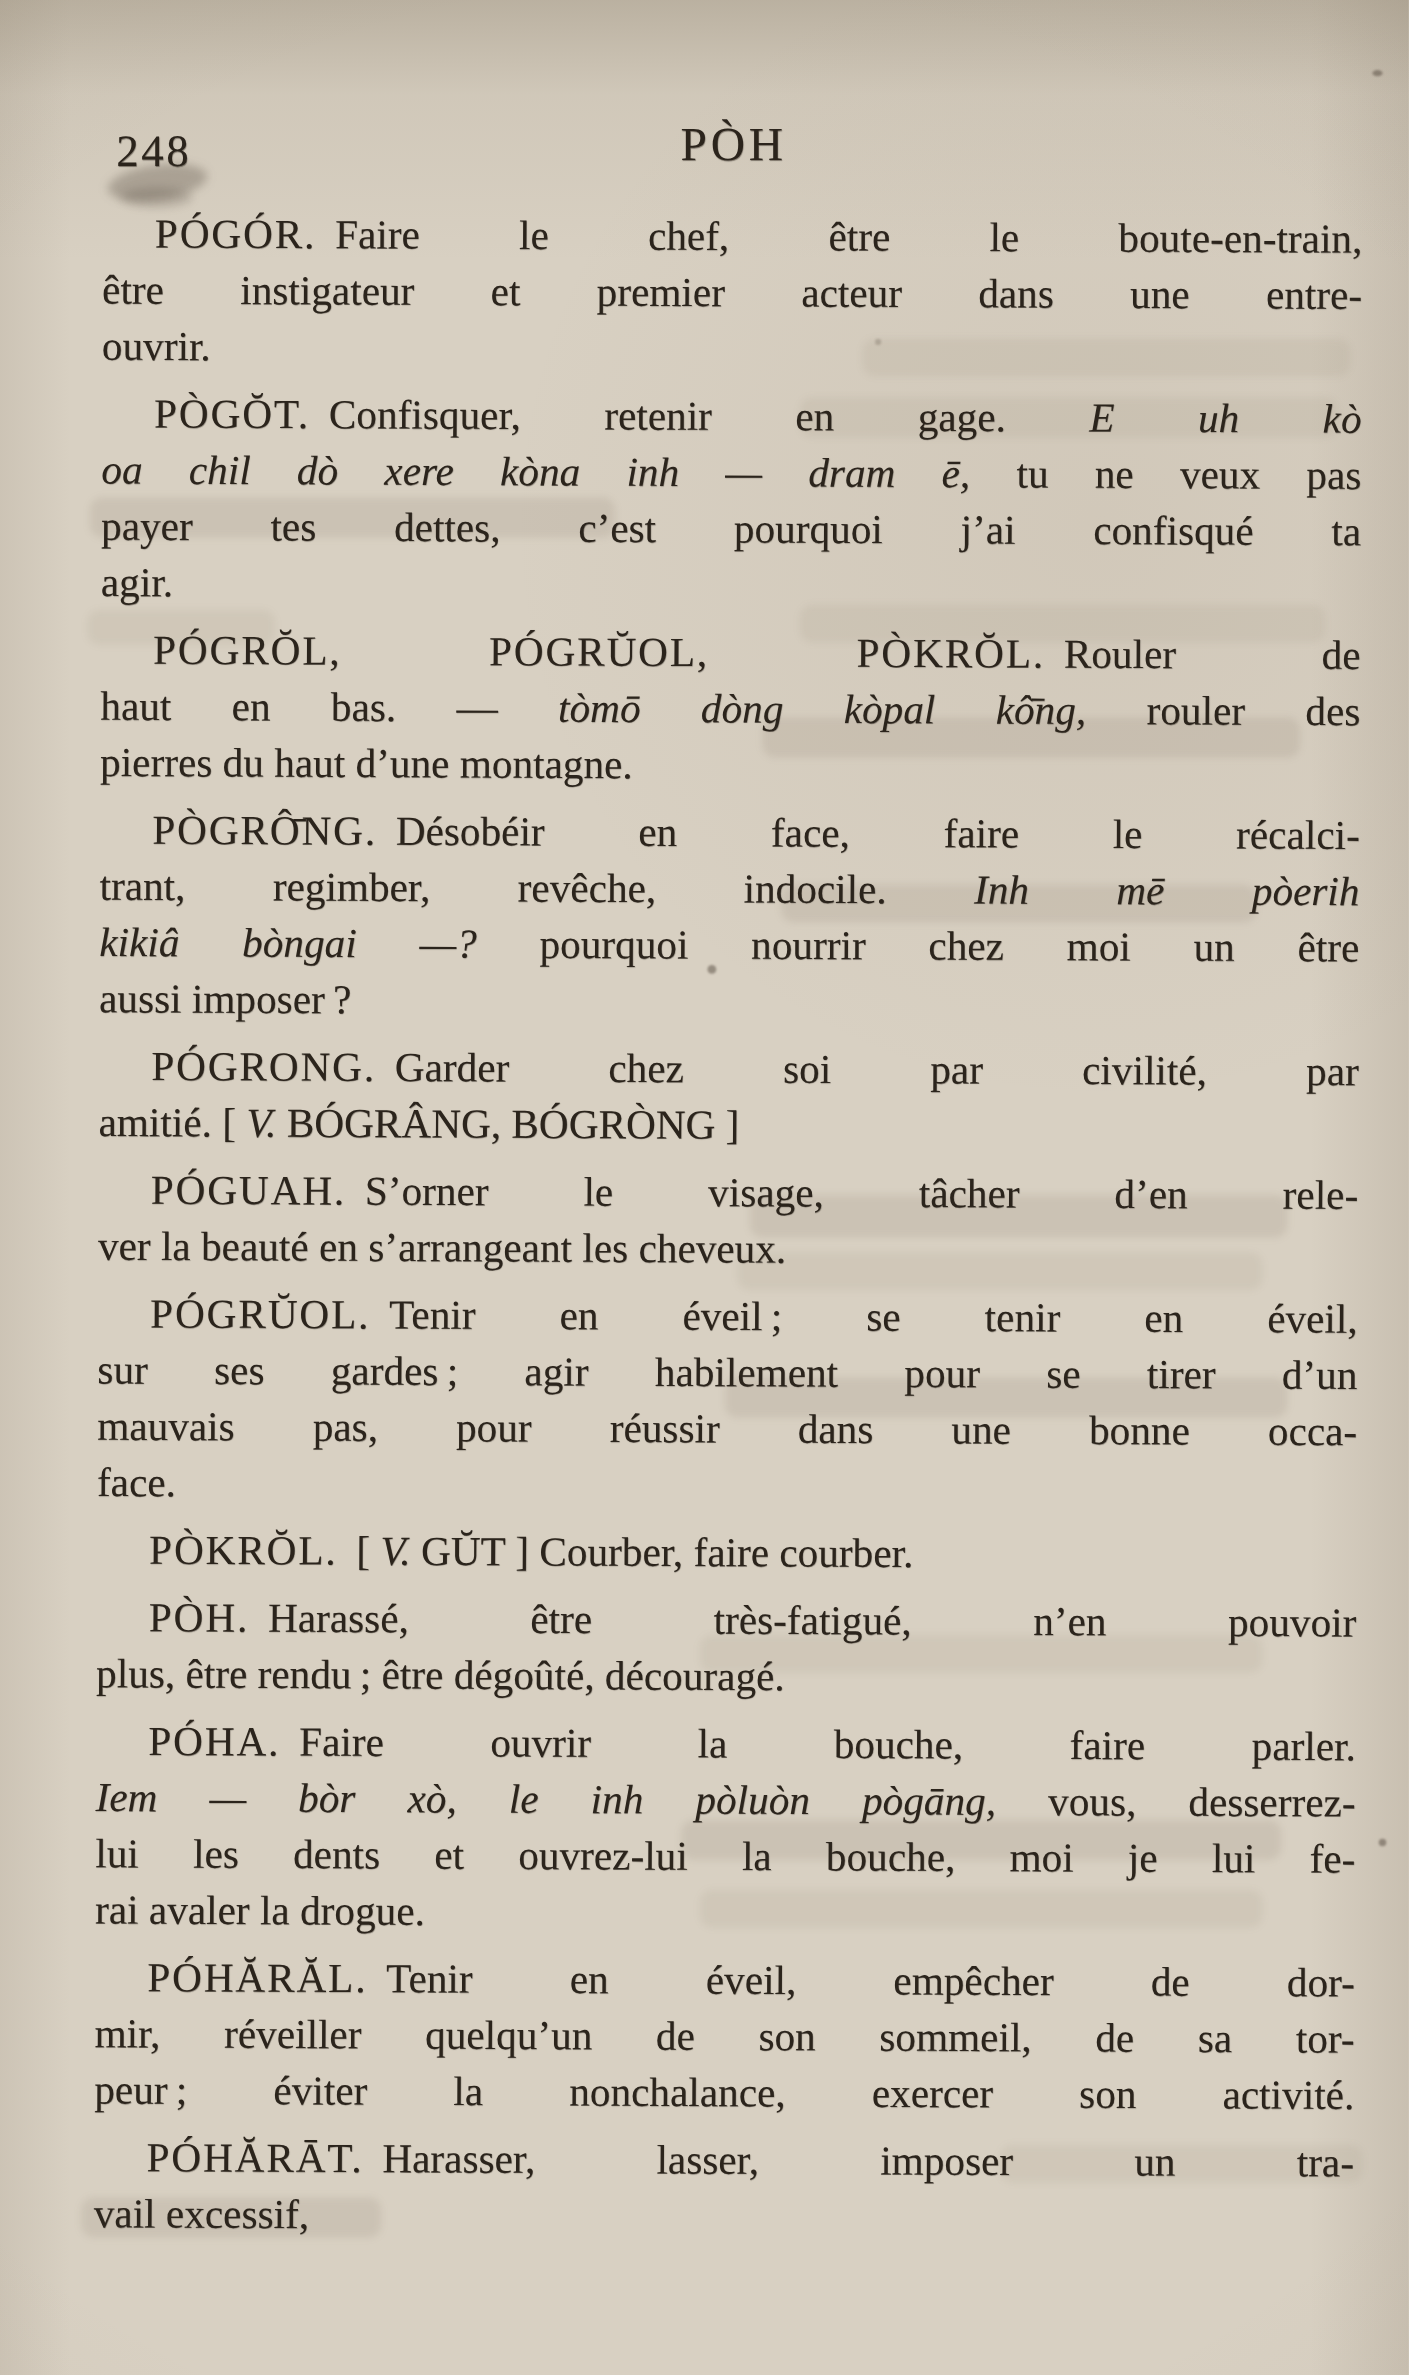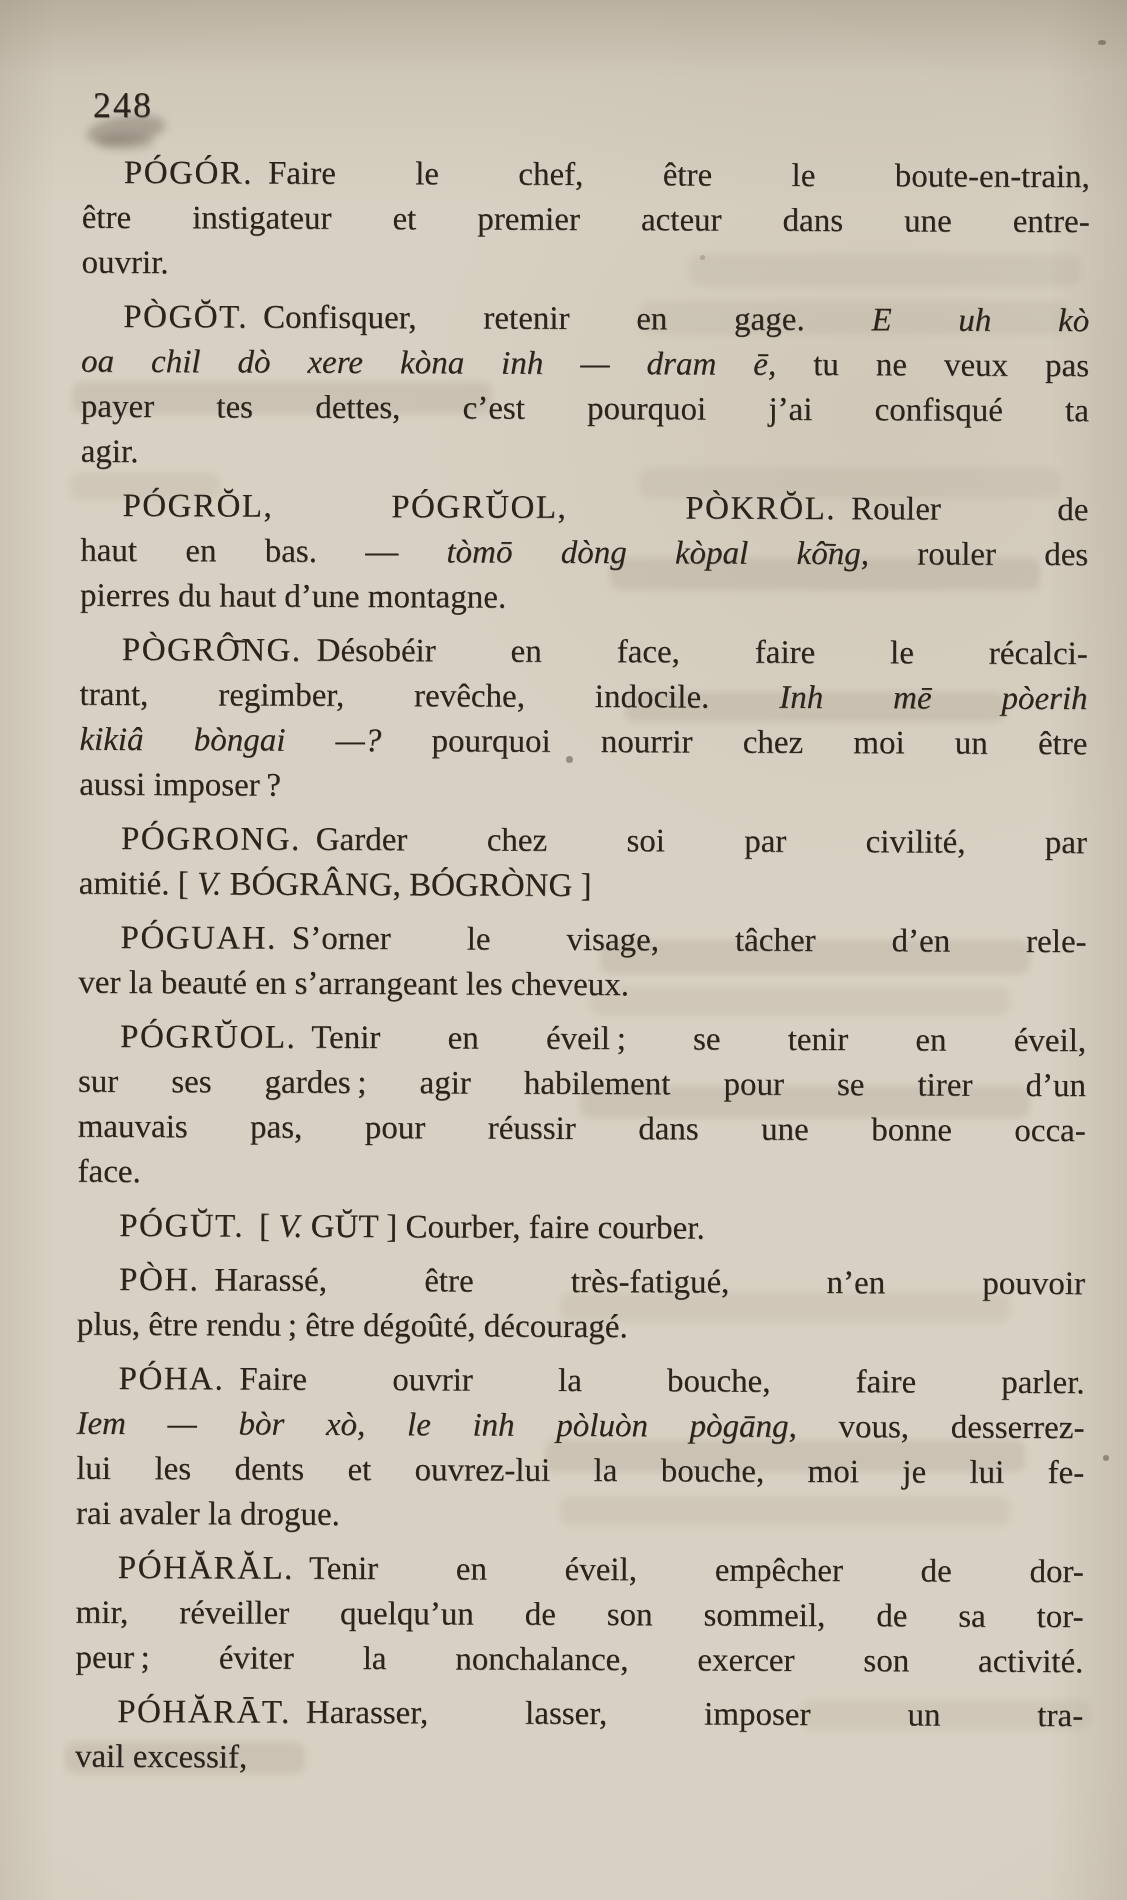--- a/index.html
+++ b/index.html
@@ -8,21 +8,21 @@
     position:relative; overflow:hidden;
     font-family:"Liberation Serif","DejaVu Serif",serif;
     color:#2b241c;
     background-color:#d8d0c2;
     background-image:
       linear-gradient(180deg, rgba(138,126,106,0.38) 0%, rgba(138,126,106,0.10) 4%, rgba(0,0,0,0) 11%),
       linear-gradient(90deg, rgba(120,106,88,0.12) 0%, rgba(0,0,0,0) 5%, rgba(0,0,0,0) 93%, rgba(120,106,88,0.16) 100%),
       radial-gradient(145% 95% at 48% 52%, rgba(0,0,0,0) 55%, rgba(110,96,78,0.17) 100%),
       radial-gradient(60% 35% at 78% 22%, rgba(146,128,108,0.10), rgba(0,0,0,0) 70%);
   }
-  #page { position:absolute; inset:0; }
+  #page { position:absolute; inset:0;margin-top:16px; }
   #folio {
     position:absolute; left:93px; top:84px;
     font-size:36px; letter-spacing:2px;
     text-shadow:0.4px 0.5px 0.7px rgba(43,36,28,0.5);
   }
   #running-head {
     position:absolute; left:84px; top:78px; width:1006px;
     text-align:center; font-size:38px; letter-spacing:3px;
     text-shadow:0.4px 0.5px 0.7px rgba(43,36,28,0.5);
   }
@@ -75,20 +75,21 @@
   <div class="ghost" style="left:65px; top:1742px; width:240px; height:32px;"></div>
 
   <div class="smudge" style="left:86px; top:116px; width:80px; height:28px; transform:rotate(-8deg);"></div>
   <div class="smudge" style="left:96px; top:134px; width:58px; height:16px; opacity:0.7;"></div>
   <div class="speck" style="left:566px; top:756px; width:7px; height:7px;"></div>
   <div class="speck" style="left:1103px; top:1455px; width:6px; height:6px;"></div>
   <div class="speck" style="left:1098px; top:40px; width:8px; height:5px;"></div>
   <div class="speck" style="left:700px; top:255px; width:5px; height:5px; opacity:0.5;"></div>
 
   <div id="folio">248</div>
+  <div id="running-head">PÒH</div>
 
   <div id="text-block">
       <div class="para">
         <div class="line first"><span class="hw">PÓGÓR.</span><span>Faire le chef, être le boute-en-train,</span></div>
         <div class="line"><span>être instigateur et premier acteur dans une entre-</span></div>
         <div class="line last"><span>ouvrir.</span></div>
       </div>
       <div class="para">
         <div class="line first"><span class="hw">PÒGŎT.</span><span>Confisquer, retenir en gage. </span><span class="it">E uh kò</span></div>
         <div class="line"><span class="it">oa chil dò xere kòna inh — dram ē,</span><span> tu ne veux pas</span></div>
@@ -114,21 +115,21 @@
         <div class="line first"><span class="hw">PÓGUAH.</span><span>S’orner le visage, tâcher d’en rele-</span></div>
         <div class="line last"><span>ver la beauté en s’arrangeant les cheveux.</span></div>
       </div>
       <div class="para">
         <div class="line first"><span class="hw">PÓGRŬOL.</span><span>Tenir en éveil ; se tenir en éveil,</span></div>
         <div class="line"><span>sur ses gardes ; agir habilement pour se tirer d’un</span></div>
         <div class="line"><span>mauvais pas, pour réussir dans une bonne occa-</span></div>
         <div class="line last"><span>face.</span></div>
       </div>
       <div class="para">
-        <div class="line first last"><span class="hw">PÓGŬT.</span><span>[ </span><span class="it">V.</span><span> GŬT ] Courber, faire courber.</span></div>
+        <div class="line first last"><span class="hw">PÒKRŎL.</span><span>[ </span><span class="it">V.</span><span> GŬT ] Courber, faire courber.</span></div>
       </div>
       <div class="para">
         <div class="line first"><span class="hw">PÒH.</span><span>Harassé, être très-fatigué, n’en pouvoir</span></div>
         <div class="line last"><span>plus, être rendu ; être dégoûté, découragé.</span></div>
       </div>
       <div class="para">
         <div class="line first"><span class="hw">PÓHA.</span><span>Faire ouvrir la bouche, faire parler.</span></div>
         <div class="line"><span class="it">Iem — bòr xò, le inh pòluòn pògāng,</span><span> vous, desserrez-</span></div>
         <div class="line"><span>lui les dents et ouvrez-lui la bouche, moi je lui fe-</span></div>
         <div class="line last"><span>rai avaler la drogue.</span></div>

